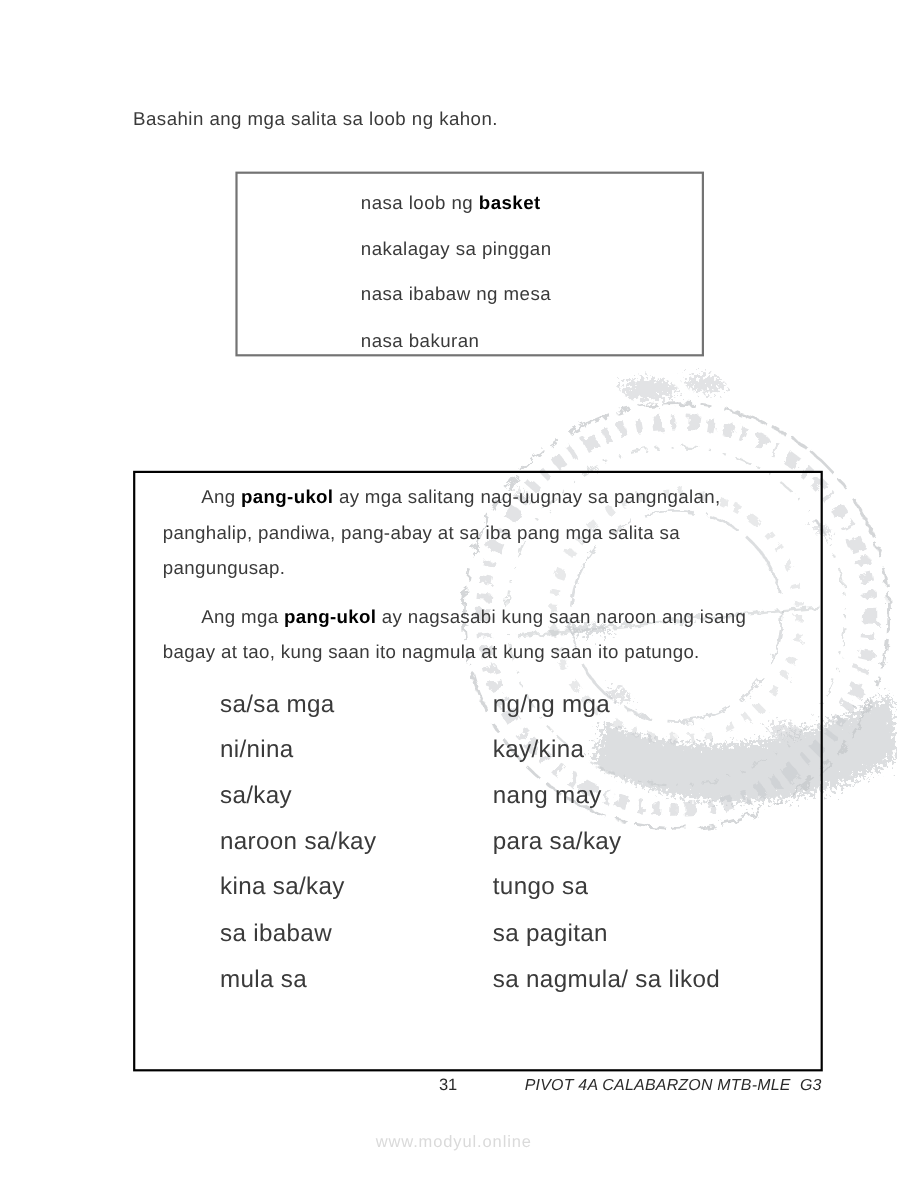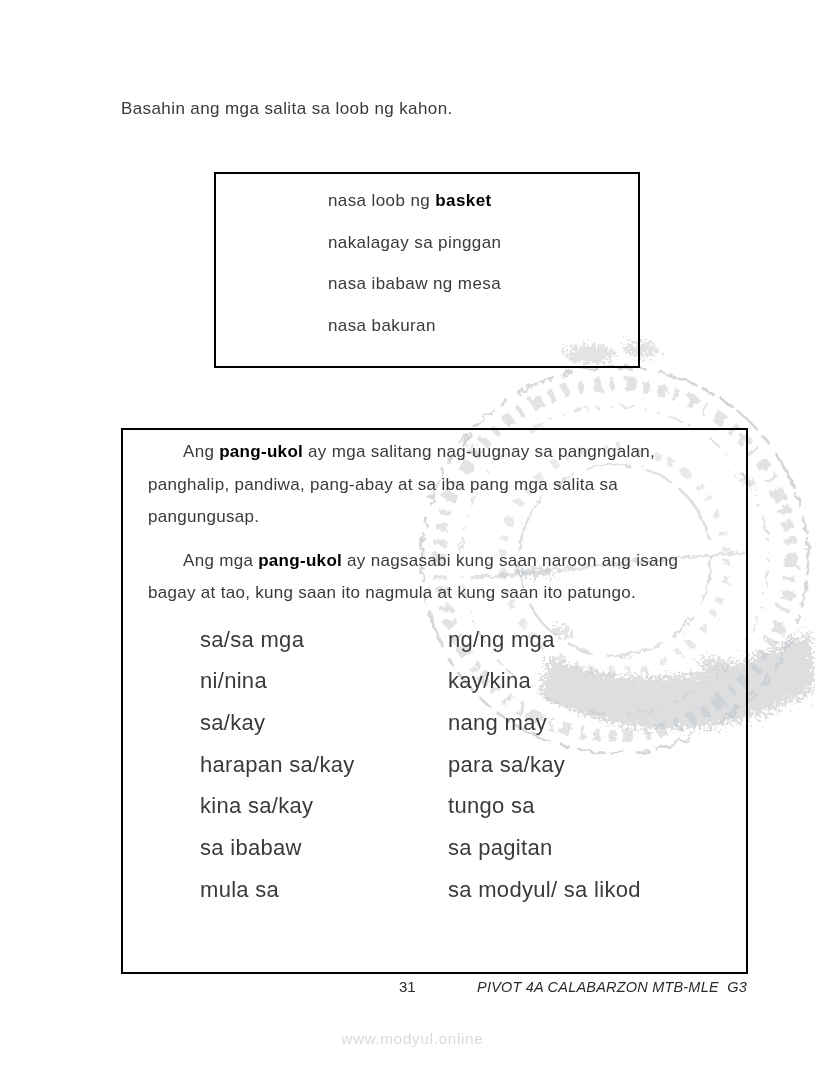--- a/index.html
+++ b/index.html
@@ -4,22 +4,22 @@
 <style>
   html,body{margin:0;padding:0;background:#fff;}
   .page{position:relative;width:825px;height:1075px;background:#ffffff;overflow:hidden;
         font-family:"Liberation Sans", sans-serif;color:#3a3a3a;}
   .stamp{position:absolute;left:415px;top:332px;width:400px;height:425px;z-index:0;}
   .content{position:absolute;inset:0;z-index:1;}
   b{color:#000;font-weight:bold;}
 
   .instruction{position:absolute;left:121px;top:99px;margin:0;font-size:17px;letter-spacing:.4px;}
 
-  .word-box{position:absolute;left:214px;top:156px;width:426px;height:196px;border:2px solid #000000;
-            box-sizing:border-box;padding:6px 0 0 112px;margin-top:16px;}
+  .word-box{position:absolute;left:214px;top:156px;width:426px;height:168px;border:2px solid #737373;
+            box-sizing:border-box;padding:6px 0 0 112px;}
   .wb-line{margin:0;font-size:17px;line-height:41.5px;letter-spacing:.4px;}
 
   .question{position:absolute;left:121px;top:330px;width:622px;margin:0;font-size:17px;
             line-height:42px;text-align:justify;word-spacing:6.5px;letter-spacing:.4px;}
 
   .lesson-box{position:absolute;left:121px;top:428px;width:627px;height:546px;border:2px solid #000;
               box-sizing:border-box;padding:6px 10px 0 25px;}
   .para{margin:0;font-size:17px;line-height:32.5px;text-indent:35px;letter-spacing:.3px;}
   .para-1{width:522px;margin-bottom:11px;}
   .para-2{width:568px;margin-bottom:9px;}
@@ -88,28 +88,28 @@
       <p class="para para-2"><span>Ang mga </span><b>pang-ukol</b><span> ay nagsasabi kung saan naroon ang isang bagay at tao, kung saan ito nagmula at kung saan ito patungo.</span></p>
 
 
       <div class="examples">
         <div class="example-cell">sa/sa mga</div>
         <div class="example-cell">ng/ng mga</div>
         <div class="example-cell">ni/nina</div>
         <div class="example-cell">kay/kina</div>
         <div class="example-cell">sa/kay</div>
         <div class="example-cell">nang may</div>
-        <div class="example-cell">harapan sa/kay</div>
+        <div class="example-cell">naroon sa/kay</div>
         <div class="example-cell">para sa/kay</div>
         <div class="example-cell">kina sa/kay</div>
         <div class="example-cell">tungo sa</div>
         <div class="example-cell">sa ibabaw</div>
         <div class="example-cell">sa pagitan</div>
         <div class="example-cell">mula sa</div>
-        <div class="example-cell">sa modyul/ sa likod</div>
+        <div class="example-cell">sa nagmula/ sa likod</div>
       </div>
     </div>
 
     <span class="page-number">31</span>
     <span class="edition">PIVOT 4A CALABARZON MTB-MLE  G3</span>
 
     <div class="site-watermark">www.modyul.online</div>
 
   </div>
 </div>

